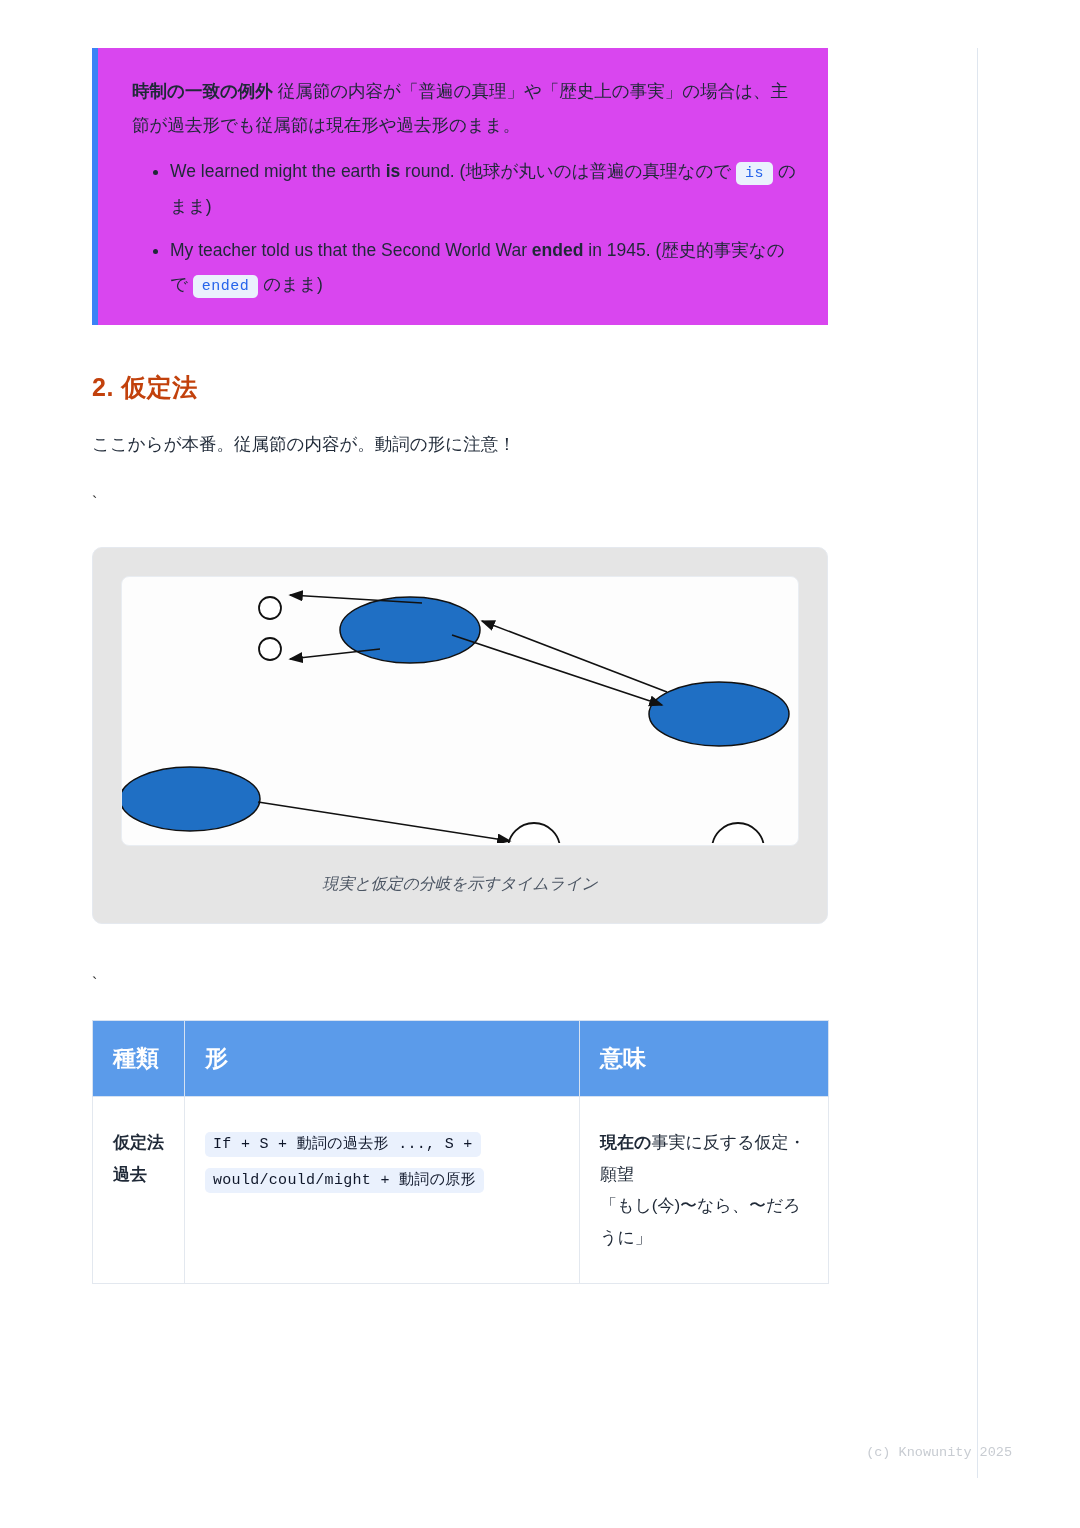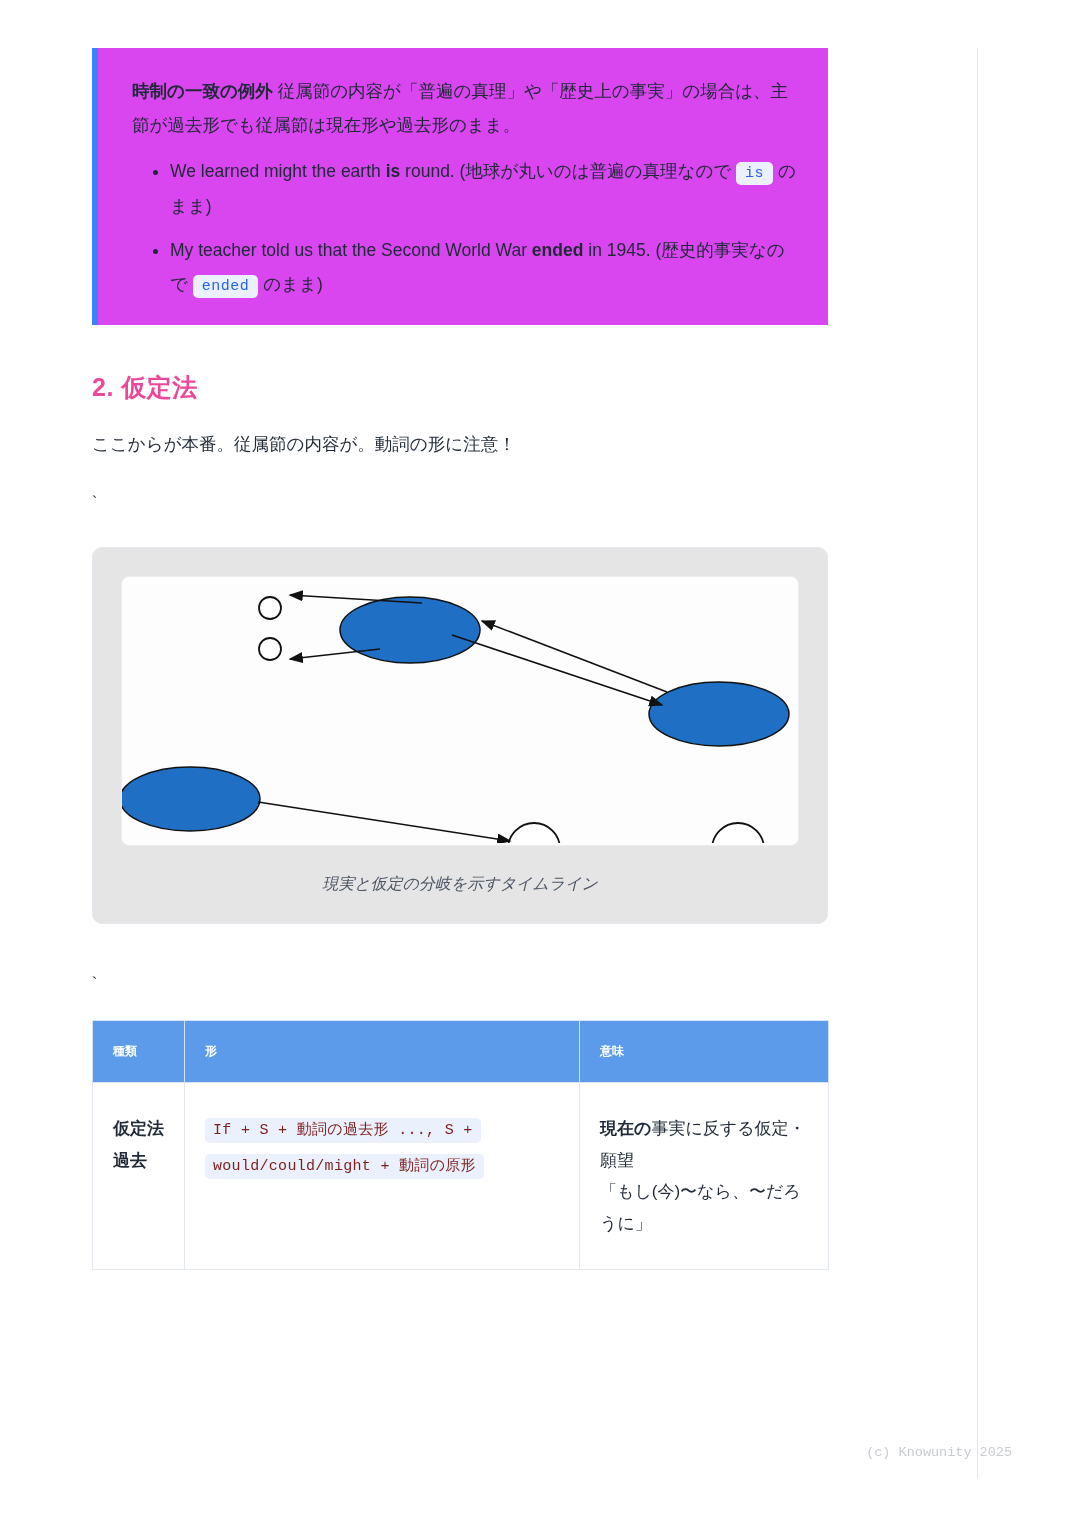--- a/index.html
+++ b/index.html
@@ -74,21 +74,21 @@
     background: #eaf1fd;
     color: #2563eb;
     border-radius: 5px;
     padding: 3px 9px;
     font-size: 15px;
     letter-spacing: 0.5px;
   }
 
   
   h2.section {
-    color: #ec4899;
+    color: #c2410c;
     font-size: 25px;
     margin: 46px 0 0 0;
     font-weight: bold;
     letter-spacing: 0.5px;
   }
   p.body {
     font-size: 17.5px;
     line-height: 1.9;
     margin: 24px 0 0 0;
   }
@@ -134,41 +134,41 @@
   
   table.grammar {
     margin-top: 28px;
     width: 736px;
     border-collapse: collapse;
     table-layout: fixed;
   }
   table.grammar th {
     background: #5b9bea;
     color: #fff;
-    font-size: 12px;
+    font-size: 23px;
     text-align: left;
     padding: 22px 20px;
     font-weight: bold;
     border: 1px solid #d6e2f2;
   }
   table.grammar td {
     border: 1px solid #e3e8ef;
     padding: 30px 20px;
     vertical-align: top;
     font-size: 17px;
     line-height: 1.85;
   }
   .col-kind { width: 92px; }
   .col-form { width: 395px; }
   .col-mean { width: 249px; }
   td.kind { font-weight: bold; }
   td.form code {
     font-family: "Liberation Mono", monospace;
     background: #eaf1fd;
-    color: #7f1d1d;
+    color: #0f172a;
     border-radius: 5px;
     padding: 4px 8px;
     font-size: 15px;
     line-height: 2.3;
     letter-spacing: 0.3px;
   }
   td.mean b { font-weight: bold; }
 
   .watermark {
     position: absolute;

